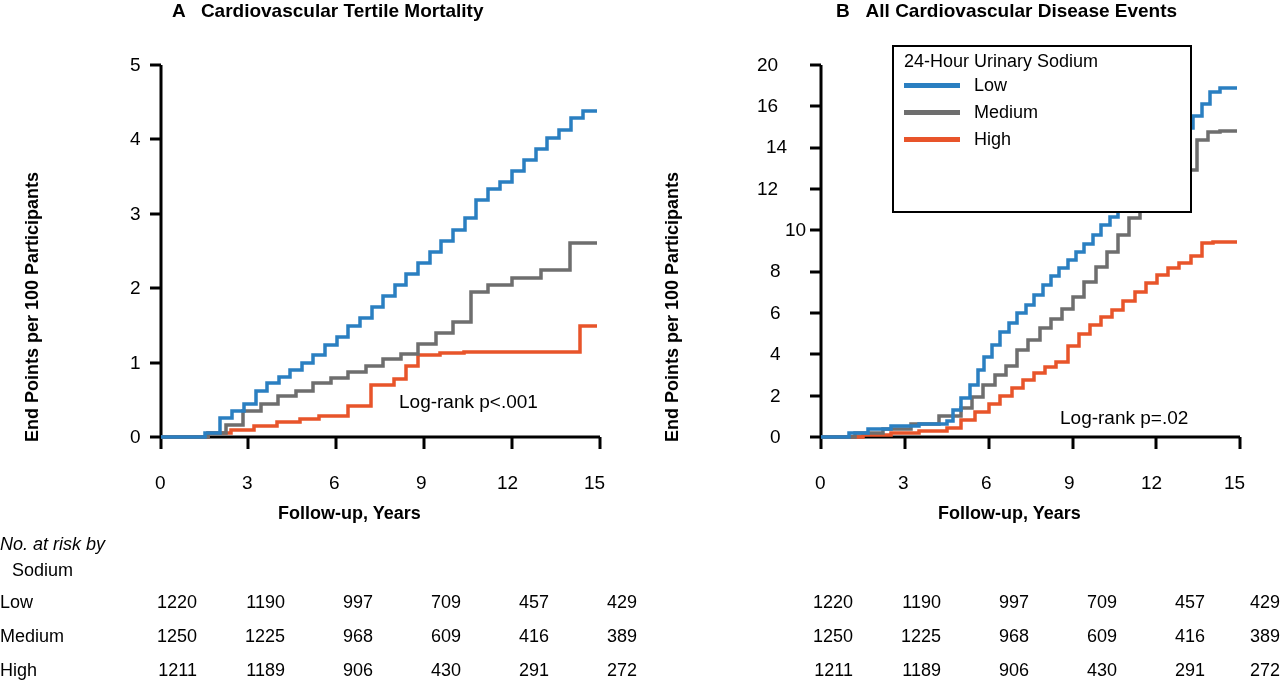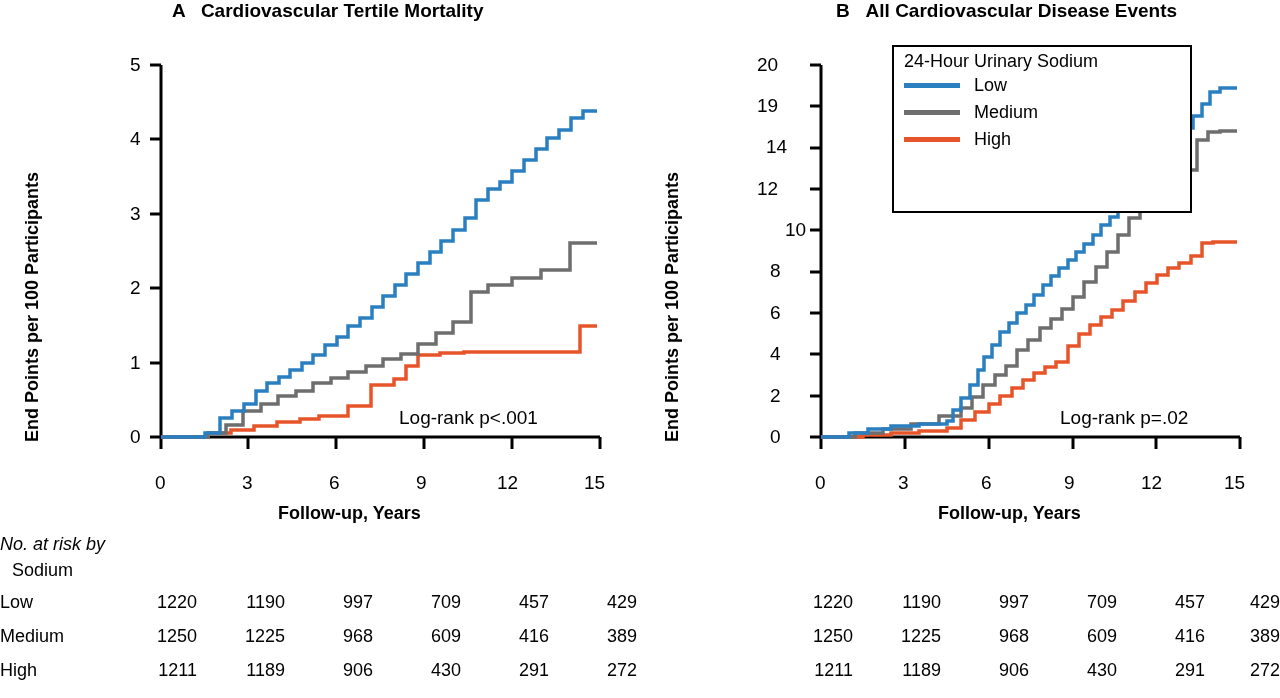--- a/index.html
+++ b/index.html
@@ -123,21 +123,21 @@
 
   <div class="tick-label" style="left: 155px; top: 472px;">0</div>
   <div class="tick-label" style="left: 242px; top: 472px;">3</div>
   <div class="tick-label" style="left: 329px; top: 472px;">6</div>
   <div class="tick-label" style="left: 416px; top: 472px;">9</div>
   <div class="tick-label" style="left: 497px; top: 472px;">12</div>
   <div class="tick-label" style="left: 584px; top: 472px;">15</div>
 
   <div class="axis-label-x" style="left: 278px; top: 503px;">Follow-up, Years</div>
 
-  <div class="annot" style="left: 399px; top: 407px;">Log-rank p&lt;.001</div>
+  <div class="annot" style="left: 399px; top: 391px;">Log-rank p&lt;.001</div>
 
   <svg class="plot-svg" width="640" height="520">
 
     <g>
       <line x1="161" y1="65" x2="161" y2="437" stroke="#000" stroke-width="3"></line>
       <line x1="161" y1="437" x2="600" y2="437" stroke="#000" stroke-width="3"></line>
 
       <line x1="150" y1="65" x2="161" y2="65" stroke="#000" stroke-width="3"></line>
       <line x1="150" y1="139" x2="161" y2="139" stroke="#000" stroke-width="3"></line>
       <line x1="150" y1="214" x2="161" y2="214" stroke="#000" stroke-width="3"></line>
@@ -162,21 +162,21 @@
 <div class="panel" id="panel-b">
 
   <div class="panel-title" id="title-b">
     <span class="panel-letter">B</span>
     &nbsp;&nbsp;<span>All Cardiovascular Disease Events</span>
   </div>
 
   <div class="axis-label-y" style="left: 22px; top: 442px;">End Points per 100 Participants</div>
 
   <div class="tick-label" style="left: 117px; top: 54px;">20</div>
-  <div class="tick-label" style="left: 117px; top: 95px;">19</div>
+  <div class="tick-label" style="left: 117px; top: 95px;">16</div>
   <div class="tick-label" style="left: 126px; top: 136px;">14</div>
   <div class="tick-label" style="left: 117px; top: 178px;">12</div>
   <div class="tick-label" style="left: 117px; top: 219px; margin-left: 28px;">10</div>
   <div class="tick-label" style="left: 130px; top: 260px;">8</div>
   <div class="tick-label" style="left: 130px; top: 302px;">6</div>
   <div class="tick-label" style="left: 130px; top: 343px;">4</div>
   <div class="tick-label" style="left: 130px; top: 385px;">2</div>
   <div class="tick-label" style="left: 130px; top: 426px;">0</div>
 
   <div class="tick-label" style="left: 175px; top: 472px;">0</div>

